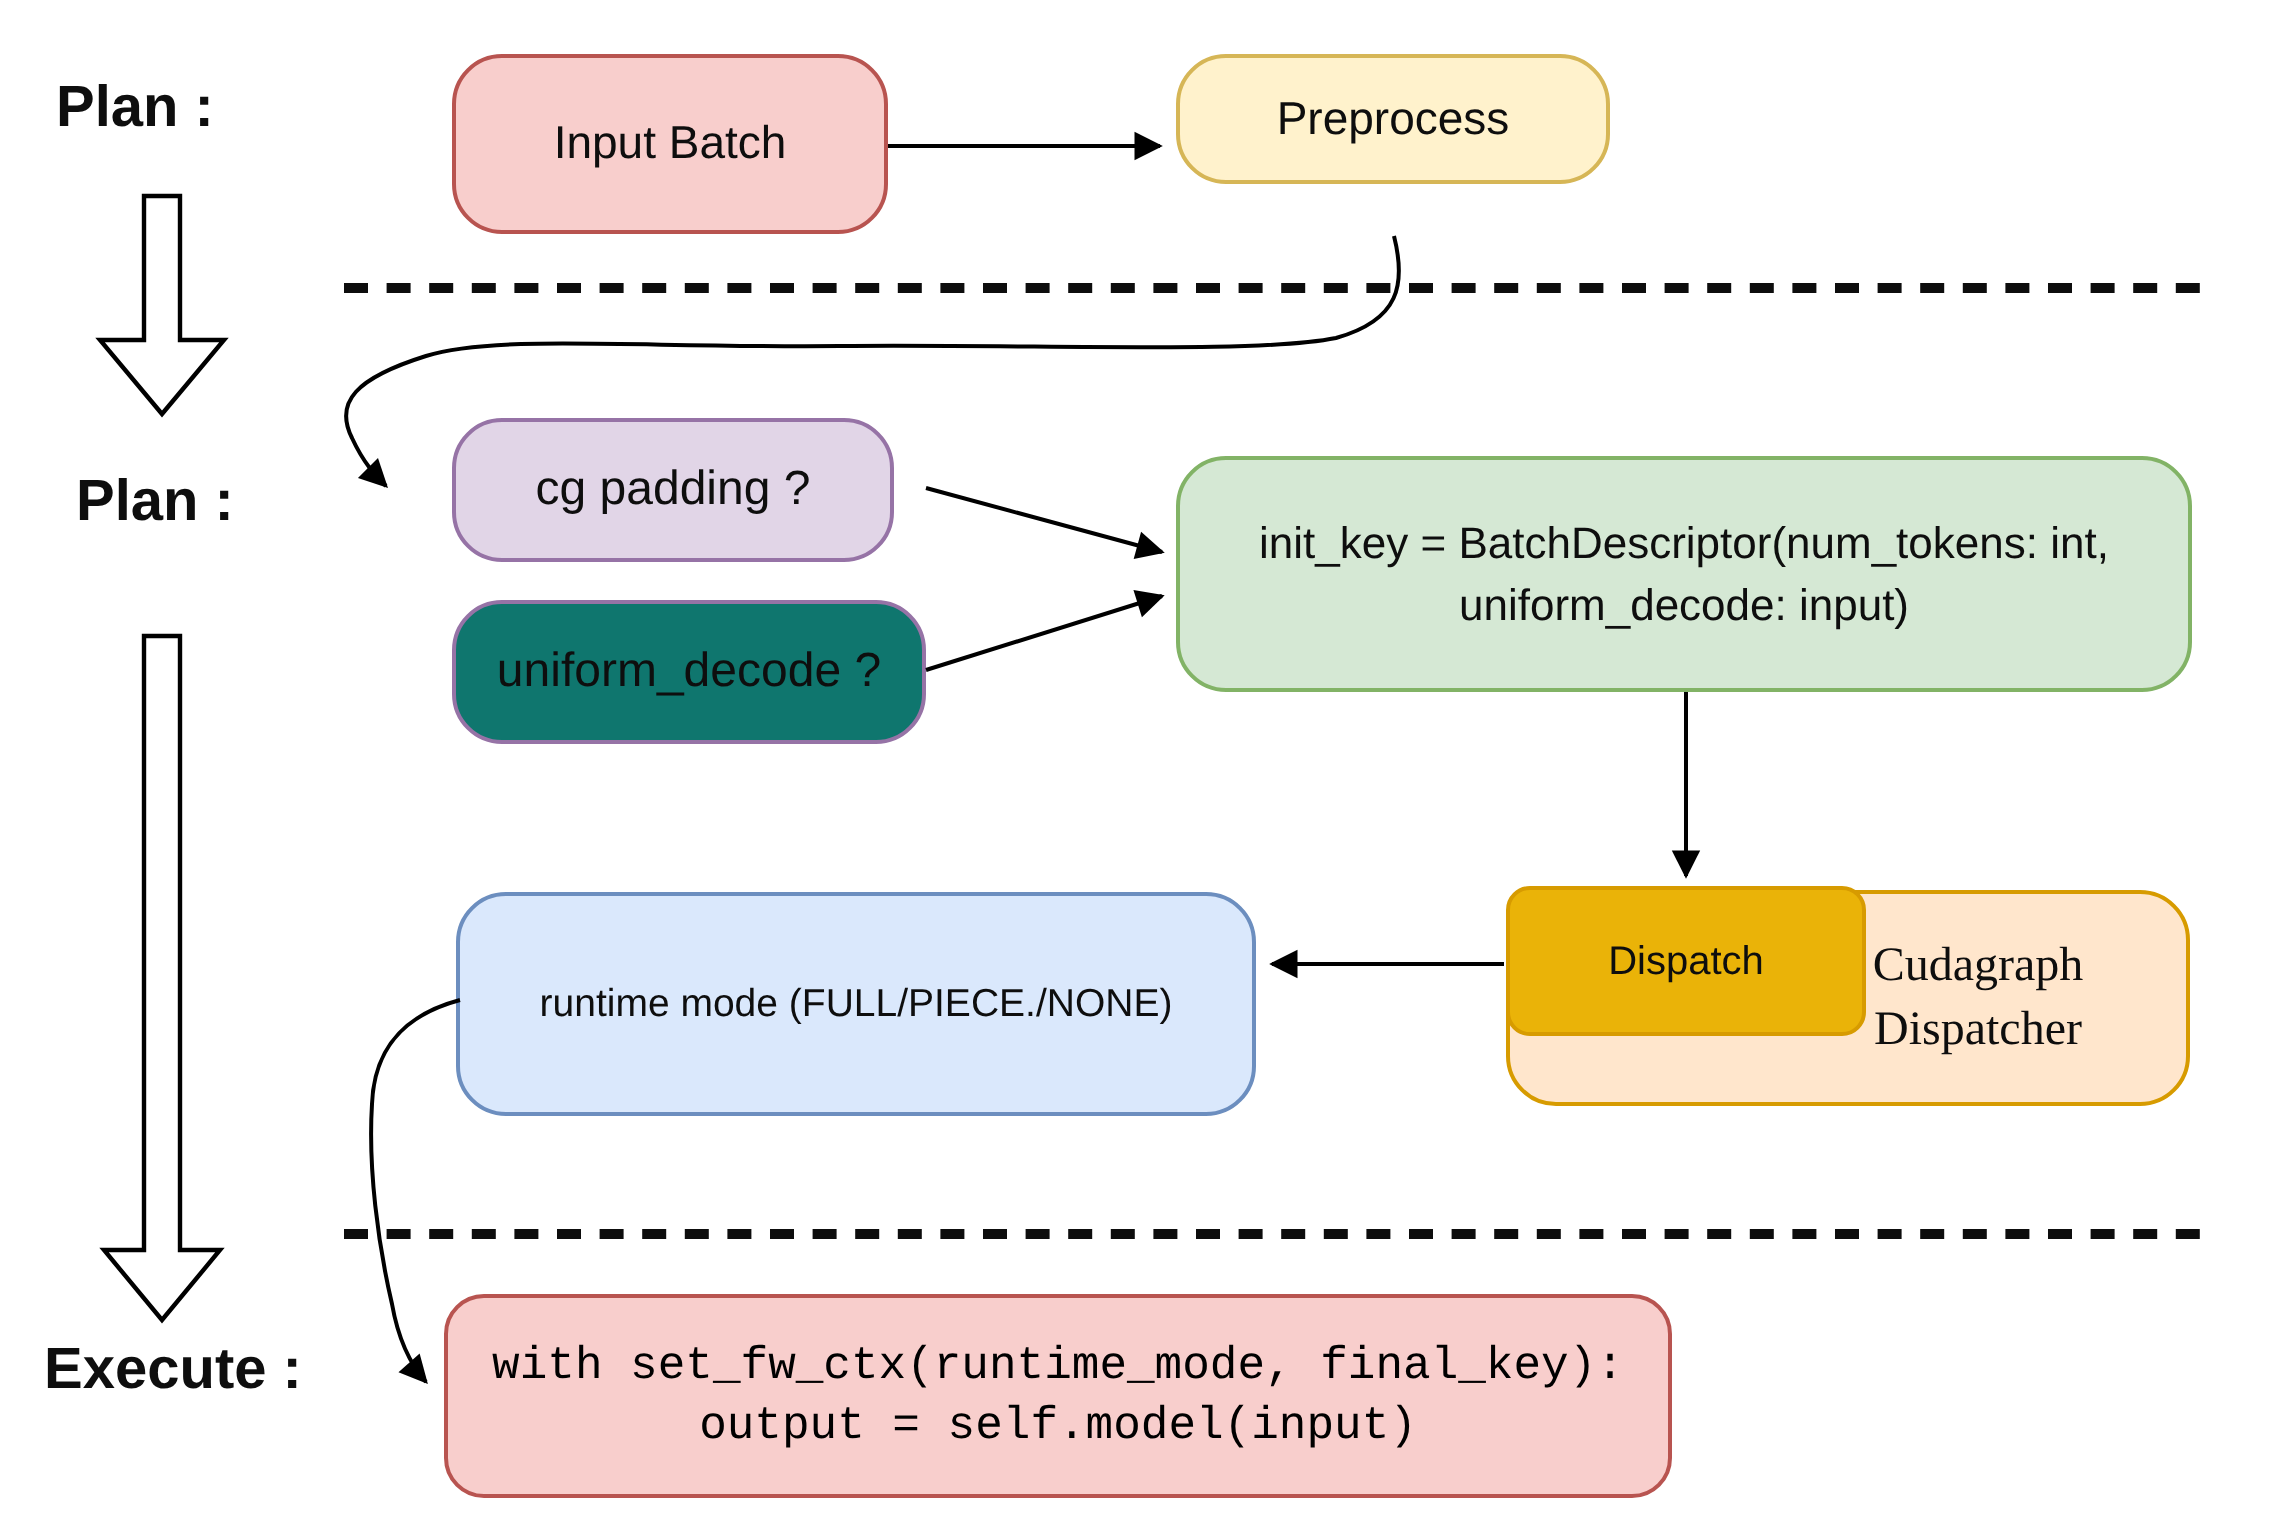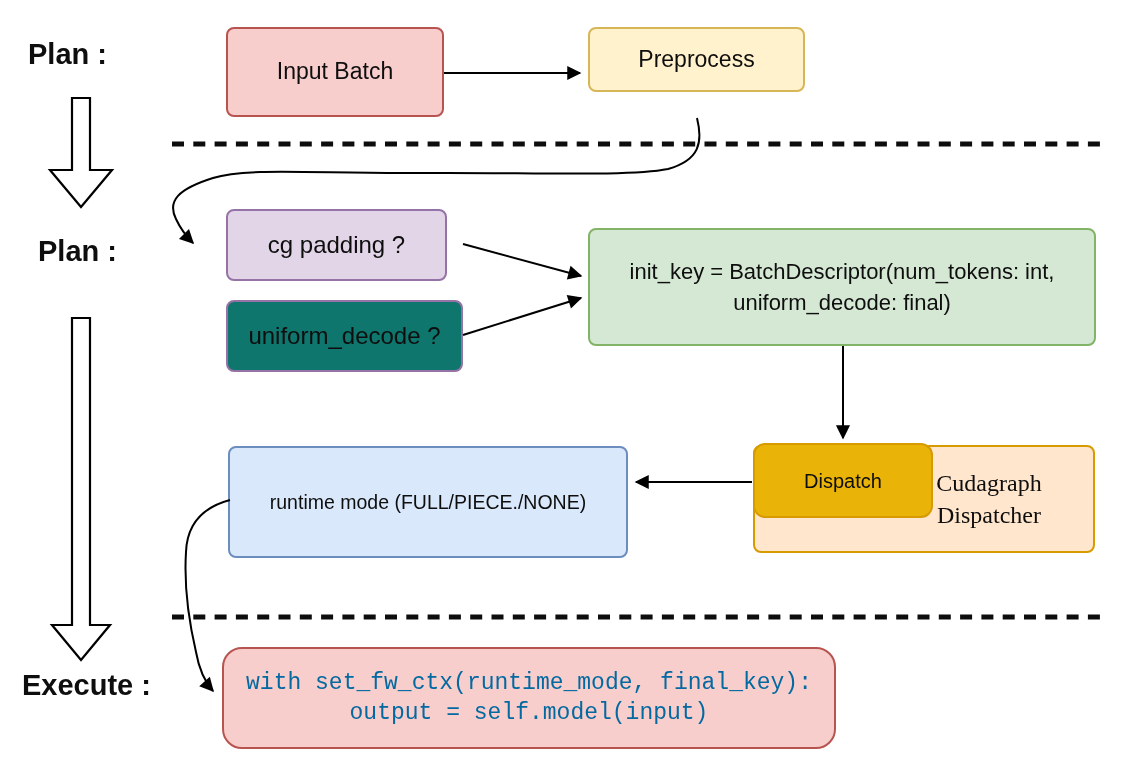--- a/index.html
+++ b/index.html
@@ -1,40 +1,40 @@
 <!DOCTYPE html>
 <html><head>
 <meta charset="utf-8">
 <style>
   html,body{margin:0;padding:0;background:#fff;}
   #canvas{
     position:relative;width:1142px;height:770px;background:#ffffff;overflow:hidden;
     font-family:"Liberation Sans",sans-serif;color:#0e0e0e;
   }
   .node{
-    position:absolute;box-sizing:border-box;border:2px solid #000;border-radius:8px;
+    position:absolute;box-sizing:border-box;border:2px solid #000;border-radius:25px;
     display:flex;align-items:center;justify-content:center;text-align:center;
     flex-direction:column;line-height:1.3;
   }
   .phase-label{position:absolute;font-weight:bold;font-size:29px;white-space:nowrap;}
   #svg-layer{position:absolute;left:0;top:0;width:1142px;height:770px;pointer-events:none;}
   .connector{stroke:#000;stroke-width:2;fill:none;}
   .dash-sep{stroke:#0d0d0d;stroke-width:5;stroke-dasharray:12 9.3;fill:none;}
   .hollow-arrow{fill:#ffffff;stroke:#000;stroke-width:2.2;stroke-linejoin:miter;}
   #node-input-batch{left:226px;top:27px;width:218px;height:90px;font-size:23px;}
   #node-preprocess{left:588px;top:27px;width:217px;height:65px;font-size:23px;}
   #node-cg-padding{left:226px;top:209px;width:221px;height:72px;font-size:24px;}
   #node-uniform-decode{left:226px;top:300px;width:237px;height:72px;font-size:24px;}
   #node-init-key{left:588px;top:228px;width:508px;height:118px;font-size:22px;line-height:31px;}
   #node-cudagraph{left:753px;top:445px;width:342px;height:108px;font-size:24px;line-height:32px;
     justify-content:center;align-items:flex-end;padding-right:24px;font-family:Liberation Serif, serif;}
   #node-dispatch{left:753px;top:443px;width:180px;height:75px;font-size:20px;border-radius:12px;}
   #node-runtime-mode{left:228px;top:446px;width:400px;height:112px;font-size:19.5px;line-height:27px;}
   #node-execute-code{left:222px;top:647px;width:614px;height:102px;border-radius:20px;
-    font-family:"Liberation Mono",monospace;font-size:23px;line-height:30px;color:#0369a1;}
+    font-family:"Liberation Mono",monospace;font-size:23px;line-height:30px;color:#000000;}
   .code-line{white-space:normal;text-align:center;}
   #label-input{left:28px;top:38px;}
   #label-plan{left:38px;top:235px;}
   #label-execute{left:22px;top:669px;}
 </style>
 </head>
 <body>
 
 <div id="canvas" style="background: rgb(255, 255, 255);">
 
@@ -53,21 +53,21 @@
   <div class="node" id="node-cg-padding" style="background: rgb(225, 213, 231); border-color: rgb(150, 115, 166);">
     <span>cg padding ?</span>
   </div>
 
   <div class="node" id="node-uniform-decode" style="background: #0f766e; border-color: rgb(150, 115, 166);">
     <span>uniform_decode ?</span>
   </div>
 
   <div class="node" id="node-init-key" style="background: rgb(213, 232, 212); border-color: rgb(130, 179, 102);">
     <span>init_key = BatchDescriptor(num_tokens: int,</span>
-    <span>uniform_decode: final)</span>
+    <span>uniform_decode: input)</span>
   </div>
 
   <div class="node" id="node-cudagraph" style="background: rgb(255, 230, 204); border-color: rgb(215, 155, 0);">
     <span style="width:160px;text-align:center;">Cudagraph Dispatcher</span>
   </div>
 
   <div class="node" id="node-dispatch" style="background: #eab308; border-color: rgb(215, 155, 0);">
     <span>Dispatch</span>
   </div>
 

